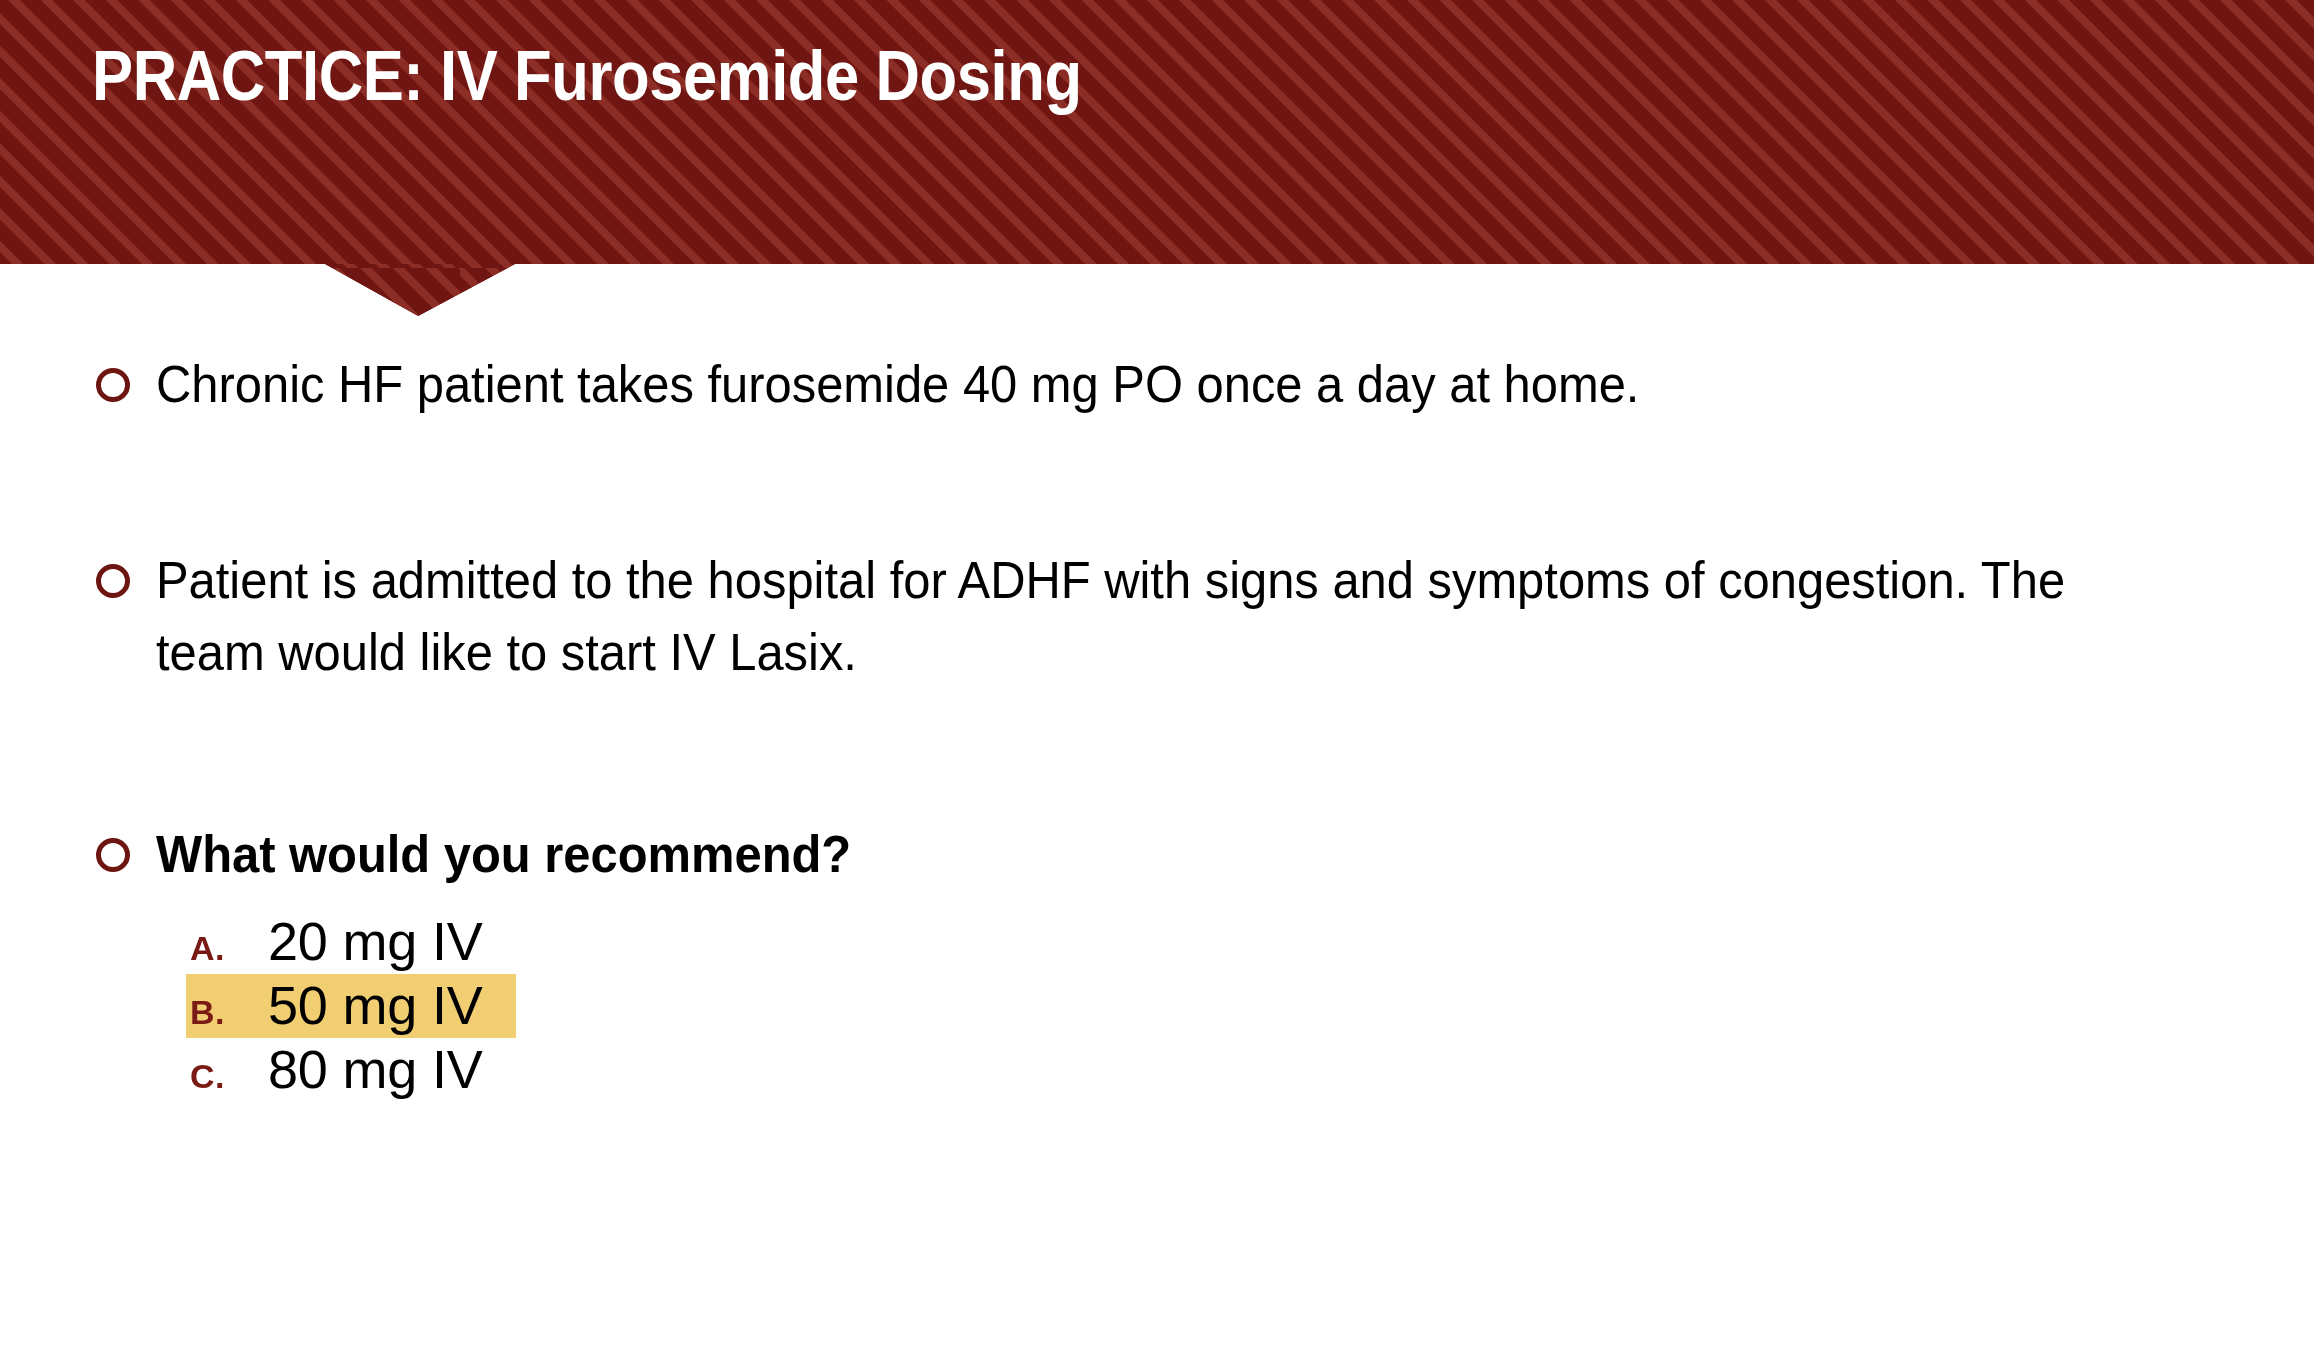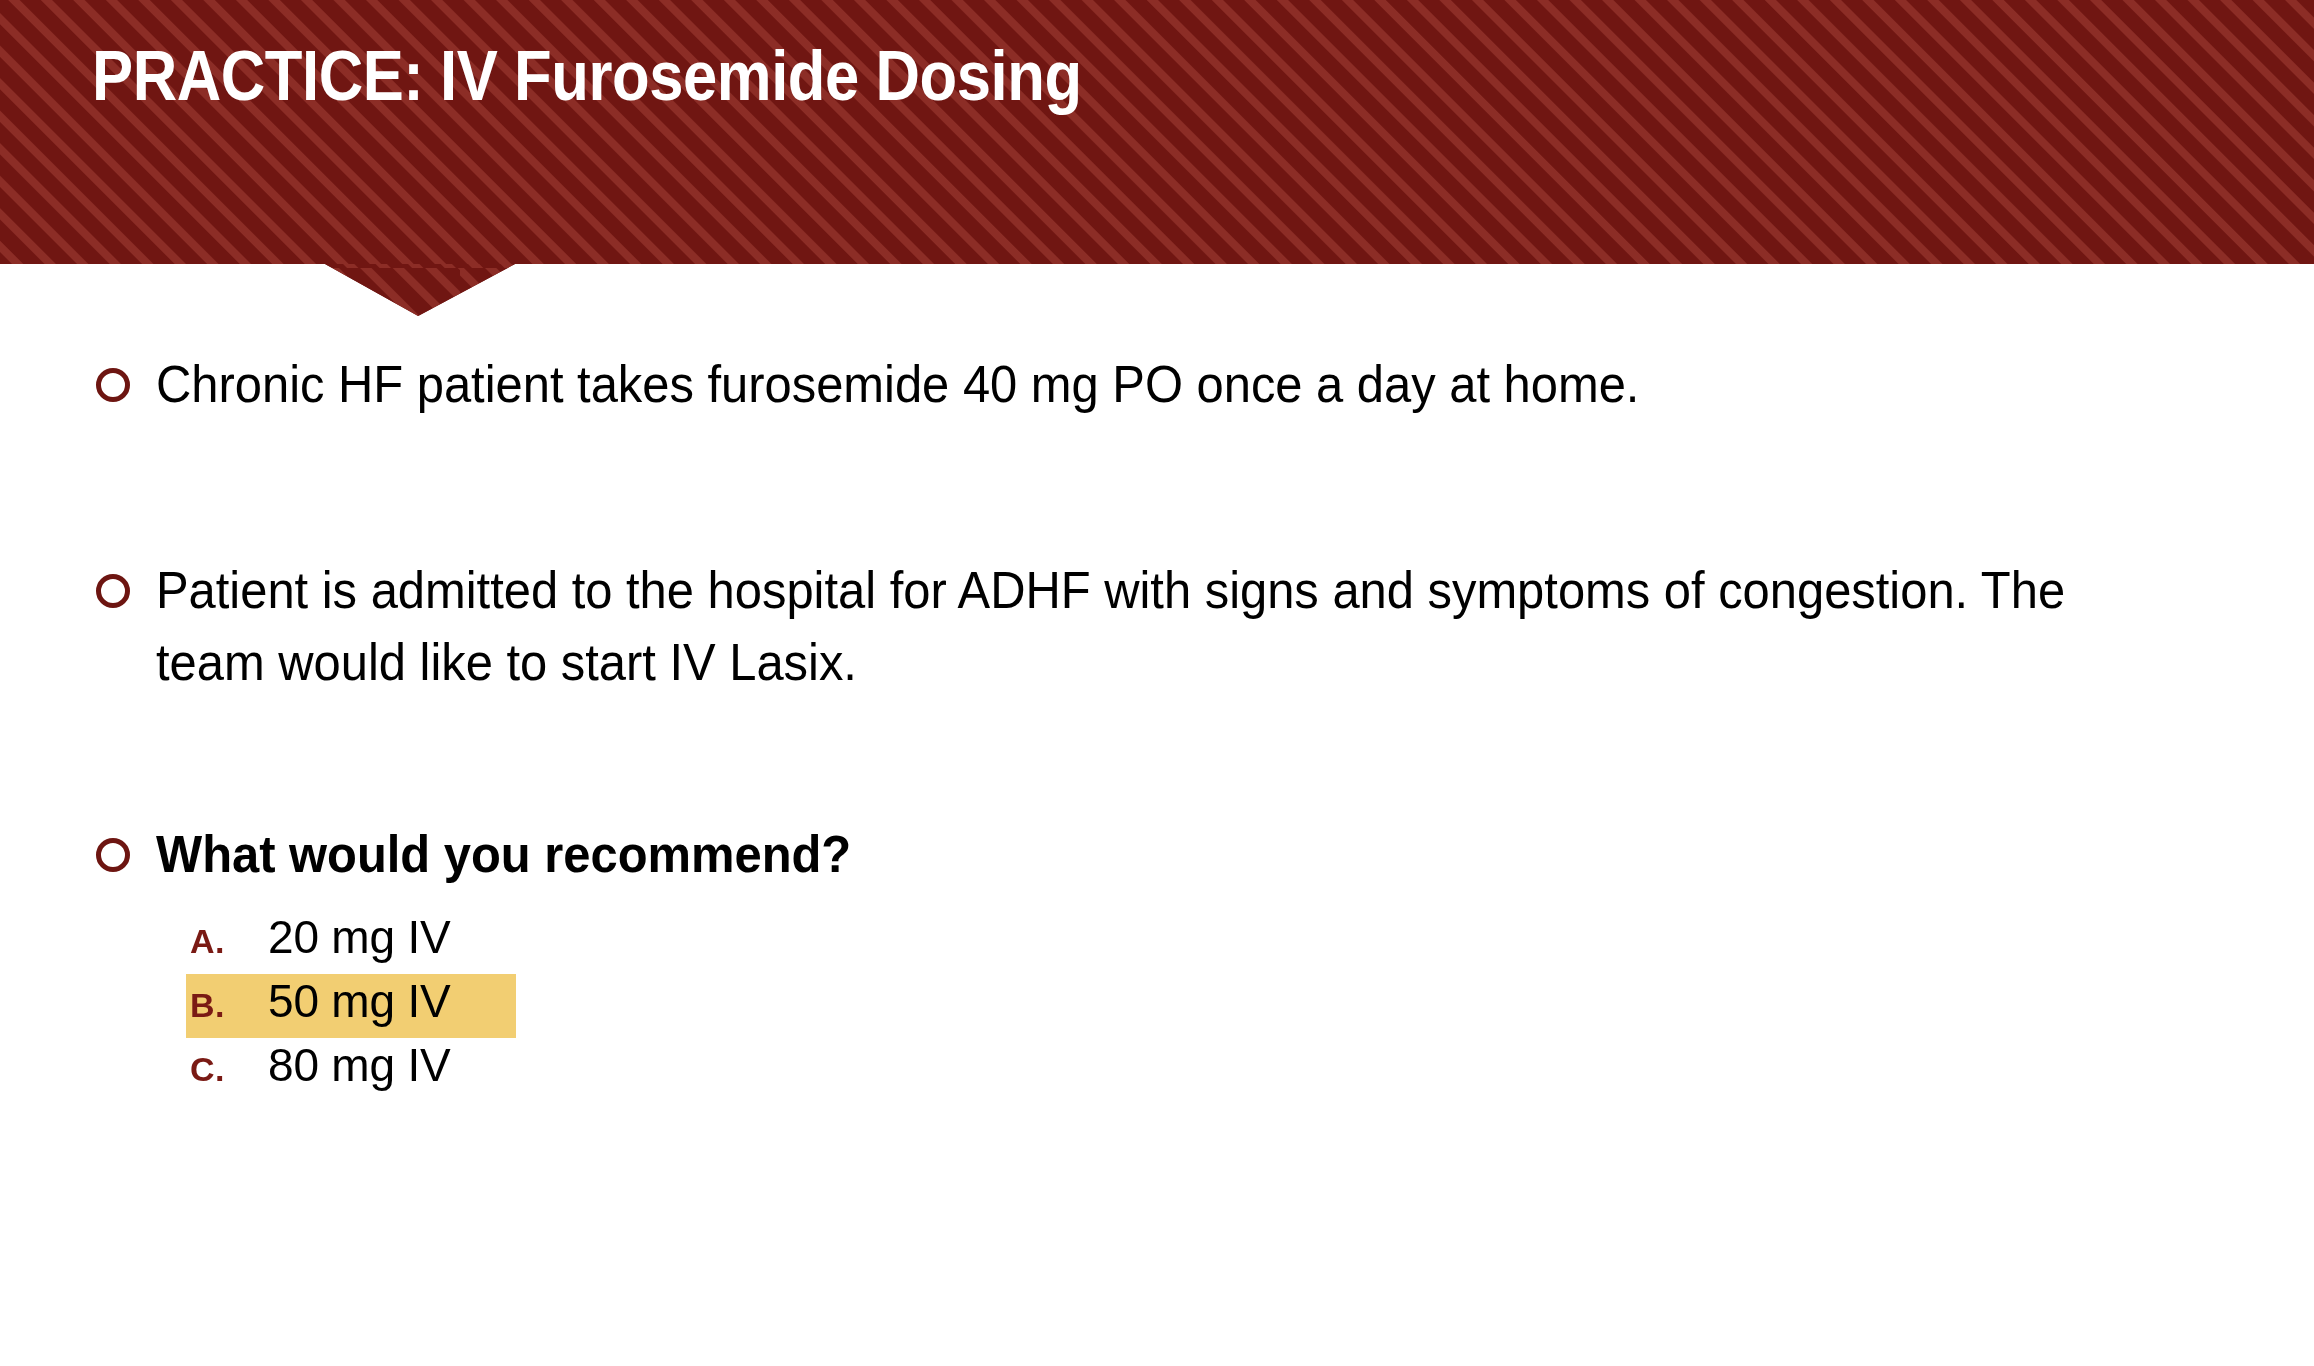--- a/index.html
+++ b/index.html
@@ -111,21 +111,21 @@
     font-size: 52px;
     line-height: 72px;
     color: #000000;
     font-family: "Liberation Sans Narrow", "Liberation Sans", sans-serif;
     transform: scaleX(0.94);
     transform-origin: left top;
     width: 106%;
   }
 
   #bullet-1 { top: 84px; }
-  #bullet-2 { top: 290px; }
+  #bullet-2 { top: 280px; }
   #bullet-3 { top: 554px; font-weight: bold; }
 
   
   .options {
     position: absolute;
     left: 186px;
     top: 646px;
     width: 900px;
   }
 
@@ -147,21 +147,21 @@
     width: 78px;
     font-size: 34px;
     font-weight: bold;
     color: #7a1a14;
     font-family: "Liberation Sans", sans-serif;
     letter-spacing: 0.5px;
   }
 
   .option-label {
     flex: 1 1 auto;
-    font-size: 46px;
+    font-size: 54px;
     color: #000000;
     font-family: "Liberation Sans", sans-serif;
     letter-spacing: -0.2px;
   }
 </style>
 </head>
 <body>
 
 <div class="slide">
 

